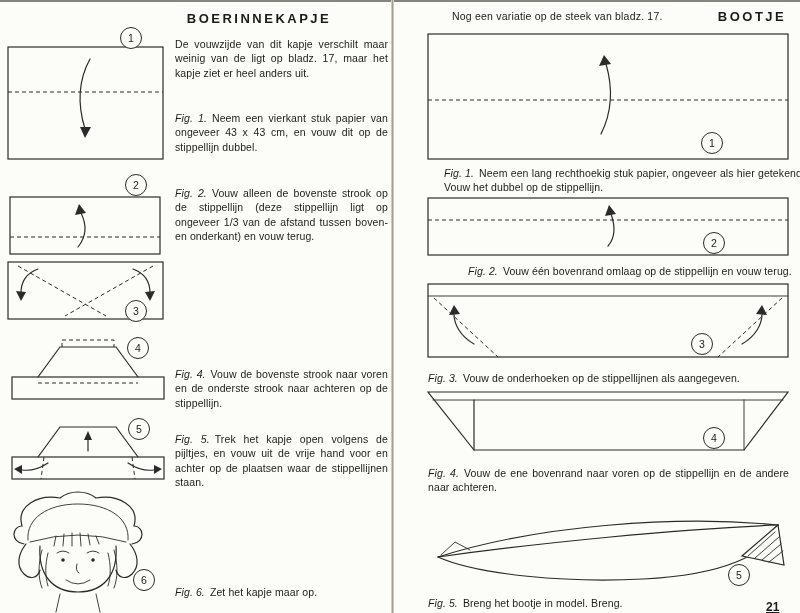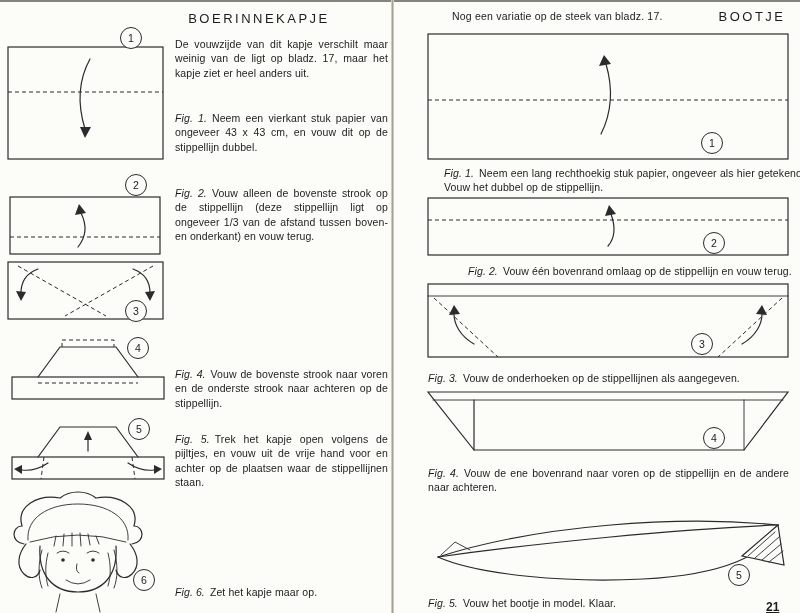--- a/index.html
+++ b/index.html
@@ -5,21 +5,21 @@
   html,body{margin:0;padding:0;background:#777;}
   #spread{
     position:relative;width:800px;height:613px;overflow:hidden;
     background:#fcfcf9;
     font-family:"Liberation Sans",sans-serif;color:#1c1c1c;
   }
   .abs{position:absolute;}
   .scan-top{top:0;left:0;width:800px;height:2px;background:#85857e;}
   .gutter{left:391px;top:0;width:3px;height:613px;
     background:linear-gradient(to right,#e3e1da,#a39f94,#e3e1da);}
-  .title{font-weight:normal;font-size:13px;letter-spacing:2.5px;}
+  .title{font-weight:bold;font-size:13px;letter-spacing:2.5px;}
   .body-text{font-size:10.5px;line-height:1.38;text-align:justify;letter-spacing:0.1px;}
   .note-text{font-size:10.5px;letter-spacing:0.2px;}
   .cap-label{font-style:italic;margin-right:5px;}
   .fignum{
     width:20px;height:20px;border:1.4px solid #2b2b2b;border-radius:50%;
     background:#fcfcf9;display:flex;align-items:center;justify-content:center;
     font-size:10.5px;z-index:5;
   }
   .pagenum{font-weight:bold;font-size:12px;text-decoration:underline;}
   svg{display:block;overflow:visible;}
@@ -140,21 +140,21 @@
     <div class="abs body-text" style="left:428px;top:264px;width:361px;margin-left:40px;">
       <i class="cap-label">Fig. 2.</i><span>Vouw één bovenrand omlaag op de stippellijn en vouw terug.</span>
     </div>
     <div class="abs body-text" style="left:428px;top:371px;width:361px;">
       <i class="cap-label">Fig. 3.</i><span>Vouw de onderhoeken op de stippellijnen als aangegeven.</span>
     </div>
     <div class="abs body-text" style="left:428px;top:466px;width:361px;">
       <i class="cap-label">Fig. 4.</i><span>Vouw de ene bovenrand naar voren op de stippellijn en de andere naar achteren.</span>
     </div>
     <div class="abs body-text" style="left:428px;top:596px;width:361px;">
-      <i class="cap-label">Fig. 5.</i><span>Vouw het bootje in model. Klaar.</span>
+      <i class="cap-label">Fig. 5.</i><span>Breng het bootje in model. Breng.</span>
     </div>
 
     <div class="abs pagenum" style="left:766px;top:600px;">21</div>
 
     <div class="abs fignum" style="left:701px;top:132px;">1</div>
     <div class="abs fignum" style="left:703px;top:232px;">2</div>
     <div class="abs fignum" style="left:691px;top:333px;">3</div>
     <div class="abs fignum" style="left:703px;top:427px;">4</div>
     <div class="abs fignum" style="left:728px;top:564px;">5</div>
 

